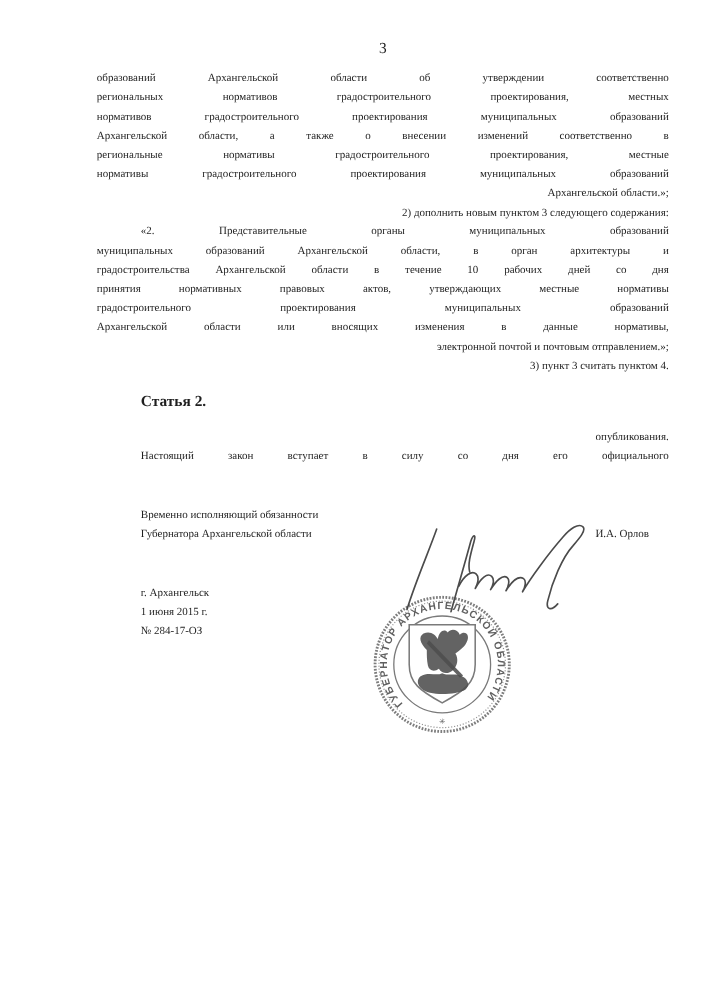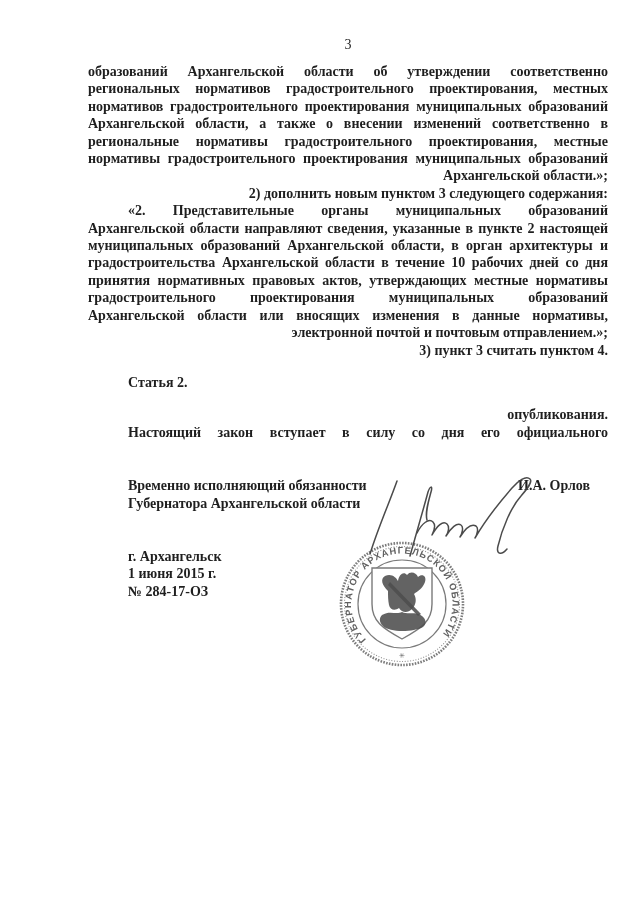--- a/index.html
+++ b/index.html
@@ -3,26 +3,26 @@
 <meta charset="utf-8">
 <style>
   html,body{margin:0;padding:0;background:#ffffff;}
   .page{
     position:relative;width:640px;height:905px;background:#ffffff;
     font-family:"Liberation Serif","DejaVu Serif",serif;color:#1f1f1f;
     overflow:hidden;
   }
   .textcol{position:absolute;left:88px;top:0;width:520px;}
   .page-number{margin:36px 0 10px 0;text-align:center;font-size:14px;line-height:17px;}
-  .line{font-size:14px;line-height:17.4px;white-space:normal;font-weight:bold;}
+  .line{font-size:10px;line-height:17.4px;white-space:normal;}
   .jl{text-align:justify;text-align-last:justify;}
   .ll{text-align:right;}
   .ind{text-indent:40px;}
   .article-heading{font-size:14px;line-height:17.4px;font-weight:bold;margin:15px 0 15px 40px;}
-  .sig-row{display:flex;justify-content:space-between;align-items:flex-start;
+  .sig-row{display:flex;justify-content:space-between;align-items:flex-end;
     margin-top:36px;padding-left:40px;padding-right:18px;}
   .sig-left .line{text-align:left;}
   .issuance{margin-top:36px;padding-left:40px;}
   .overlay{position:absolute;left:330px;top:455px;width:230px;height:220px;pointer-events:none;}
 </style>
 </head>
 <body>
 
 <div class="page">
   <div class="textcol">
@@ -33,21 +33,20 @@
     <div class="line jl">региональных нормативов градостроительного проектирования, местных</div>
     <div class="line jl">нормативов градостроительного проектирования муниципальных образований</div>
     <div class="line jl">Архангельской области, а также о внесении изменений соответственно в</div>
     <div class="line jl">региональные нормативы градостроительного проектирования, местные</div>
     <div class="line jl">нормативы градостроительного проектирования муниципальных образований</div>
     <div class="line ll">Архангельской области.»;</div>
 
     <div class="line ll ind">2) дополнить новым пунктом 3 следующего содержания:</div>
 
     <div class="line jl ind">«2. Представительные органы муниципальных образований</div>
-    <div class="line jl">Архангельской области направляют сведения, указанные в пункте 2 настоящей</div>
     <div class="line jl">муниципальных образований Архангельской области, в орган архитектуры и</div>
     <div class="line jl">градостроительства Архангельской области в течение 10 рабочих дней со дня</div>
     <div class="line jl">принятия нормативных правовых актов, утверждающих местные нормативы</div>
     <div class="line jl">градостроительного проектирования муниципальных образований</div>
     <div class="line jl">Архангельской области или вносящих изменения в данные нормативы,</div>
     <div class="line ll">электронной почтой и почтовым отправлением.»;</div>
 
     <div class="line ll ind">3) пункт 3 считать пунктом 4.</div>
 
     <div class="article-heading">Статья 2.</div>

